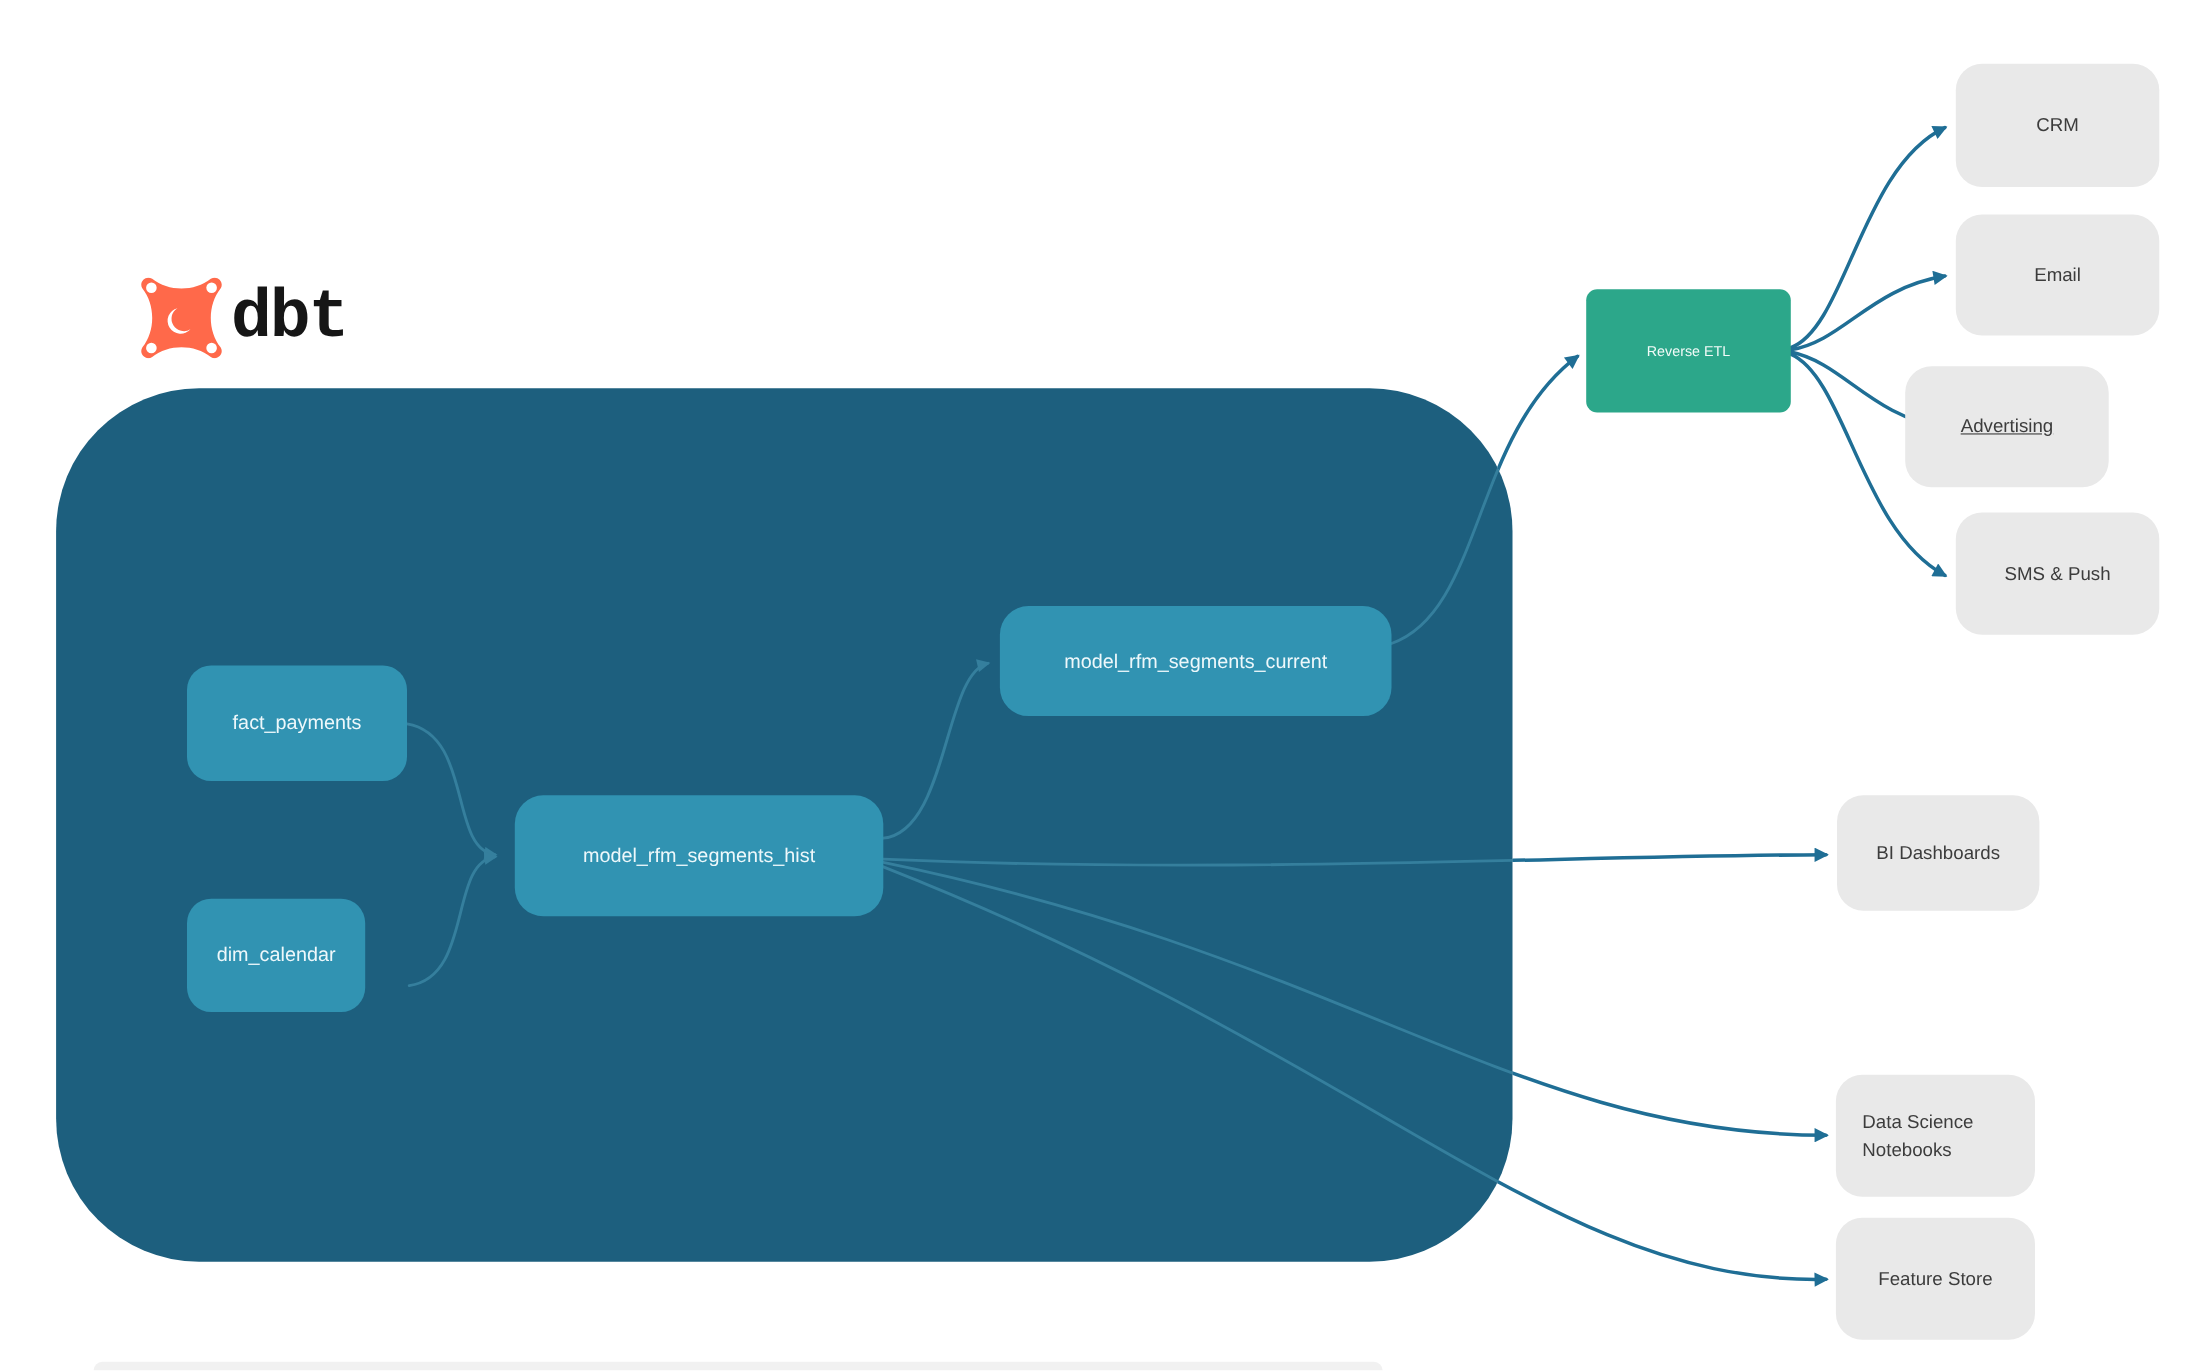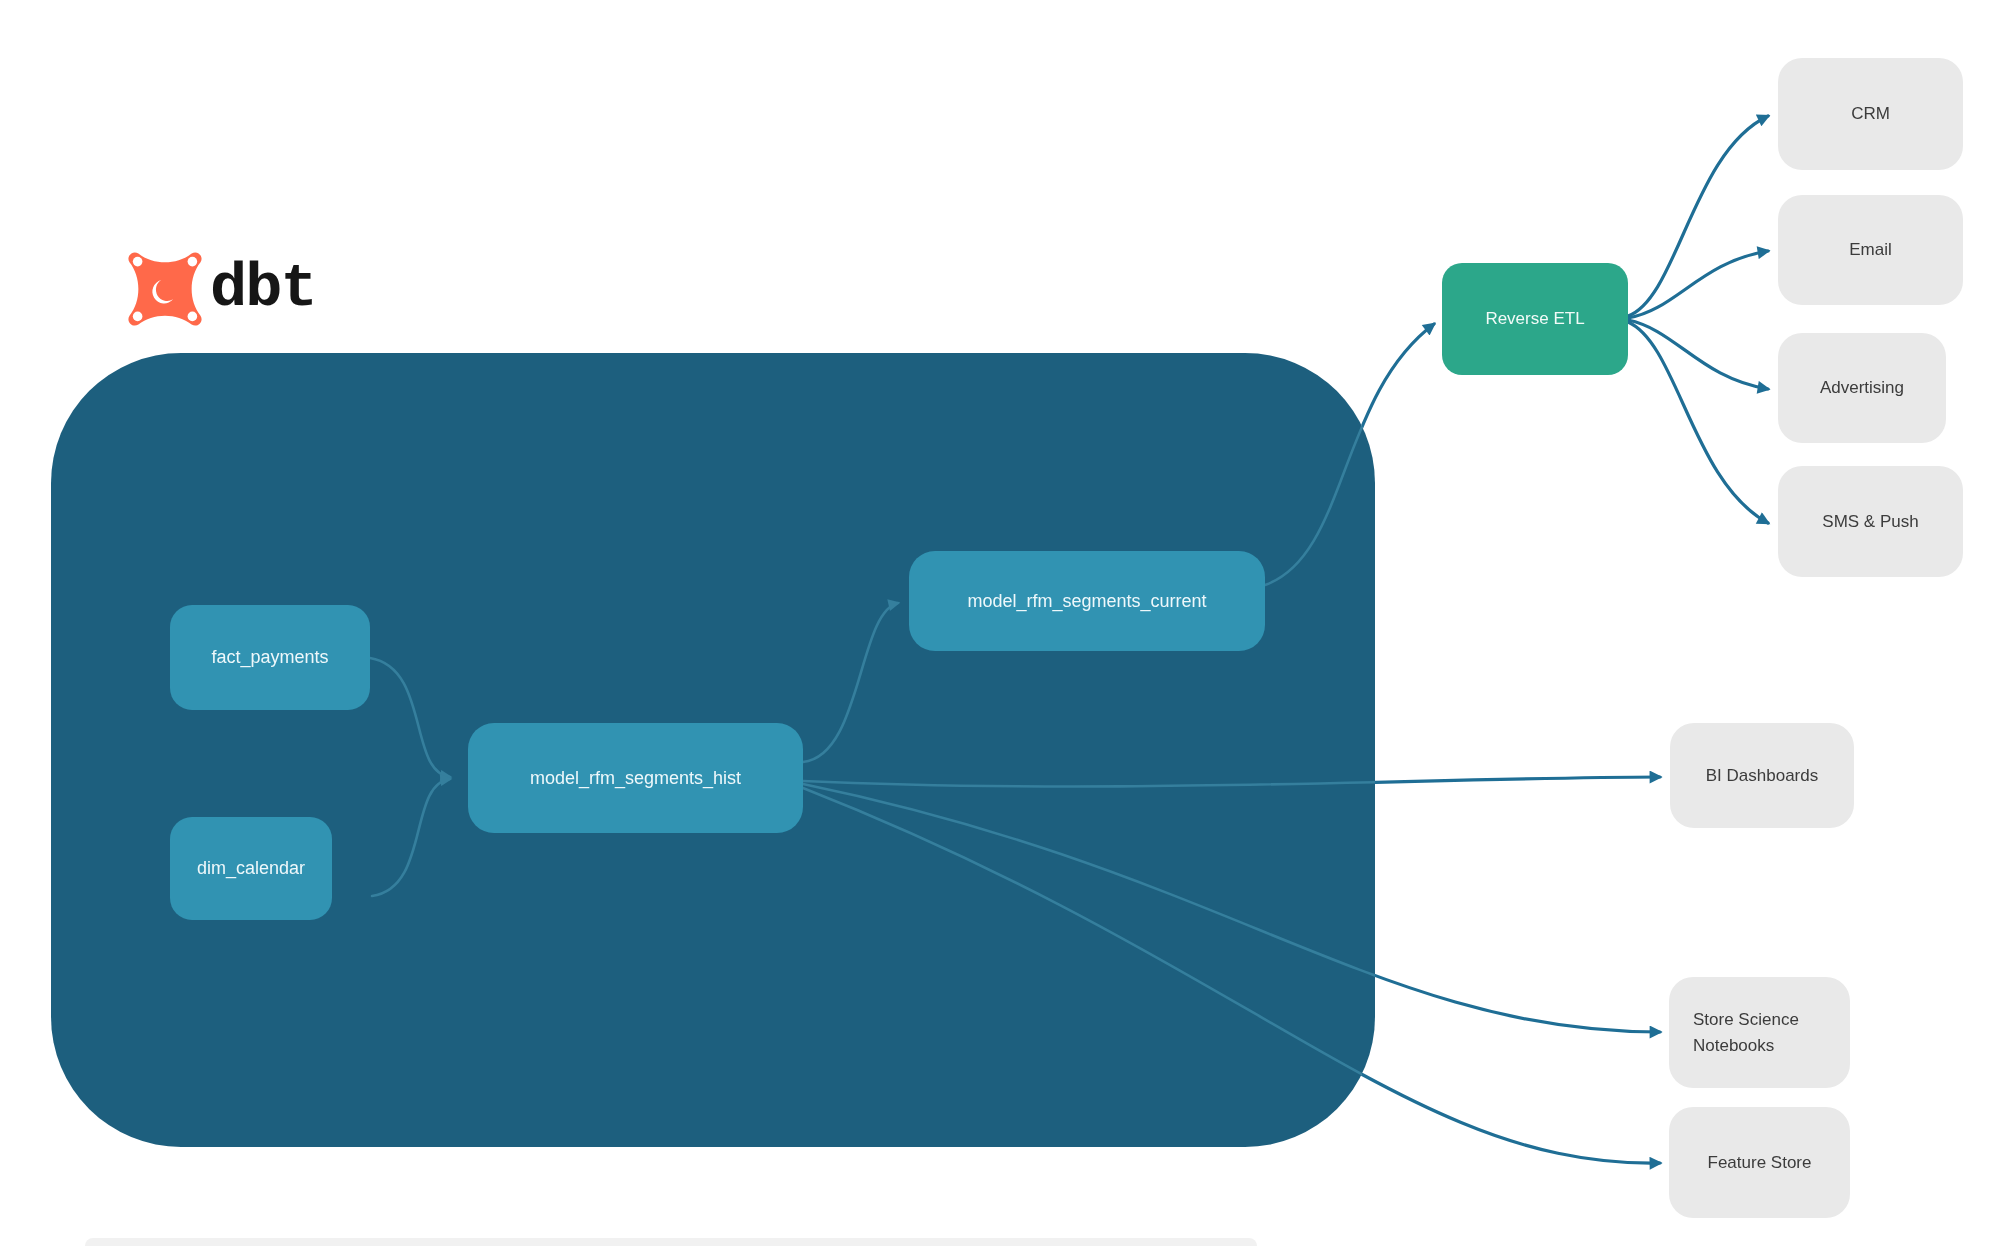--- a/index.html
+++ b/index.html
@@ -19,35 +19,35 @@
     text-align:left;
     box-sizing:border-box;
   }
   .node span{display:block;}
   .node.teal{
     background:#3193b2;color:#eef8fb;
     border-radius:22px;font-size:18px;
   }
   .node.green{
     background:#2ca78a;color:#f2fbf8;
-    border-radius:20px;font-size:17px;
+    border-radius:10px;font-size:13px;
   }
   .node.gray{
     background:#e9e9e9;color:#3c3c3c;
     border-radius:24px;font-size:17px;line-height:1.5;
   }
 
   #node-fact   {left:170px;top:605px;width:200px;height:105px;}
   #node-dim    {left:170px;top:817px;width:162px;height:103px;}
   #node-hist   {left:468px;top:723px;width:335px;height:110px;border-radius:26px;}
   #node-current{left:909px;top:551px;width:356px;height:100px;border-radius:26px;}
   #node-retl   {left:1442px;top:263px;width:186px;height:112px;}
   #node-crm    {left:1778px;top:58px;width:185px;height:112px;}
   #node-email  {left:1778px;top:195px;width:185px;height:110px;}
-  #node-adv    {left:1778px;top:333px;width:168px;height:110px;}
+  #node-adv    {left:1732px;top:333px;width:185px;height:110px;text-decoration:underline;}
   #node-sms    {left:1778px;top:466px;width:185px;height:111px;}
   #node-bi     {left:1670px;top:723px;width:184px;height:105px;}
   #node-ds     {left:1669px;top:977px;width:181px;height:111px;padding:0 24px;}
   #node-fs     {left:1669px;top:1107px;width:181px;height:111px;}
 
   
   .edge{fill:none;stroke-linecap:round;}
   .edge.inside{stroke:#357f9d;stroke-width:2.6;}
   .edge.outside{stroke:#1f6e95;stroke-width:3.2;}
 
@@ -152,21 +152,21 @@
   <div class="node gray" id="node-adv">
     <span>Advertising</span>
   </div>
   <div class="node gray" id="node-sms">
     <span>SMS &amp; Push</span>
   </div>
   <div class="node gray" id="node-bi">
     <span>BI Dashboards</span>
   </div>
   <div class="node gray" id="node-ds">
-    <span>Store Science Notebooks</span>
+    <span>Data Science Notebooks</span>
   </div>
   <div class="node gray" id="node-fs">
     <span>Feature Store</span>
   </div>
 
   <div class="bottom-sliver"></div>
 
 </div>
 
 </body></html>

